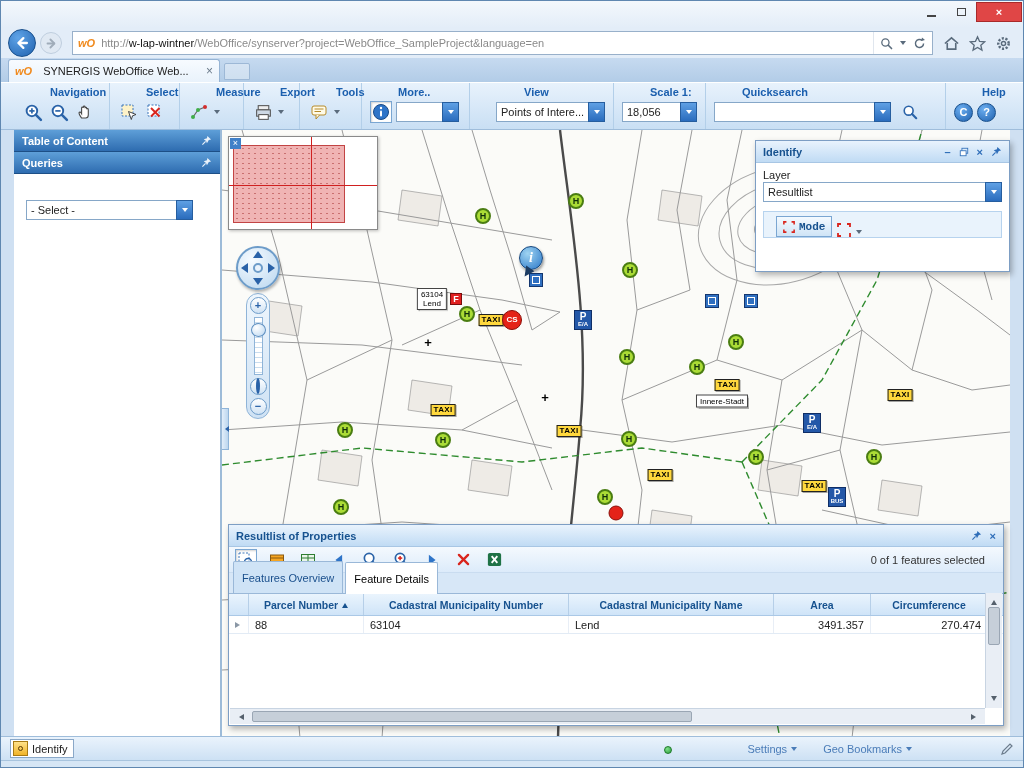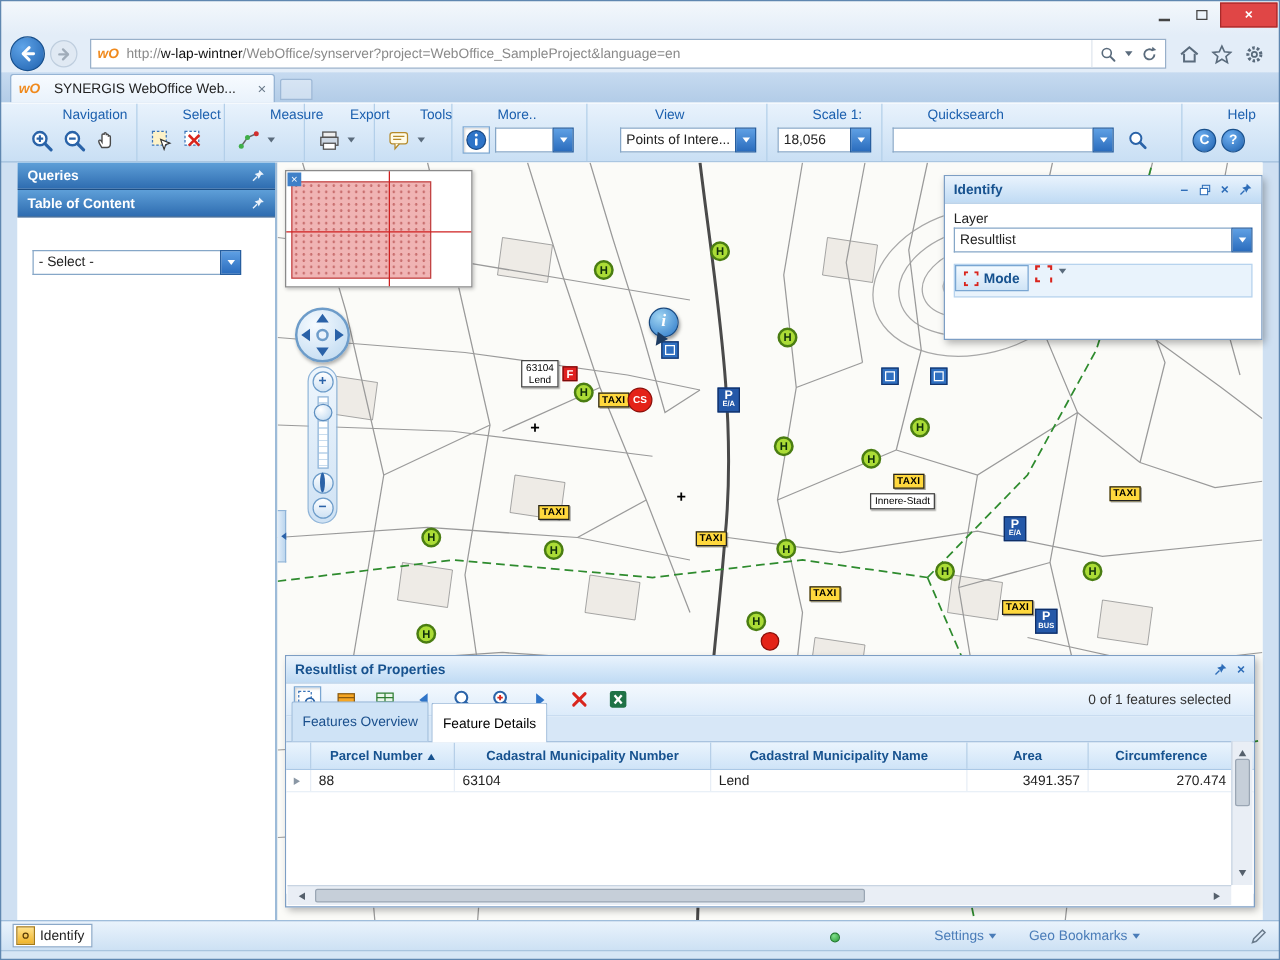--- a/index.html
+++ b/index.html
@@ -37,21 +37,21 @@
     display:flex; align-items:center; padding:0 6px; gap:5px; }
   .tab-title { overflow:hidden; text-overflow:ellipsis; white-space:nowrap; flex:1; color:#222; }
   .tab-close { color:#6a7a8a; font-size:12px; line-height:10px; }
   .newtab { width:26px; height:17px; margin:0 0 2px 4px; background:rgba(255,255,255,.35); border:1px solid #9db8d6; border-radius:2px 2px 0 0; }
 
   
   .toolbar { position:absolute; left:0; top:82px; width:1024px; height:48px;
     background:linear-gradient(#e8f2fc,#c9dff4); border-top:1px solid #fff; border-bottom:1px solid #9fbddb;
     display:flex; padding-left:14px; }
   .tgroup { height:100%; padding:3px 8px 2px 8px; border-right:1px solid #b3cfe9; }
-  .tlabel { color:#1b5fae; font-weight:normal; margin-bottom:2px;padding-left:28px; }
+  .tlabel { color:#1b5fae; font-weight:bold; margin-bottom:2px;padding-left:28px; }
   .ticons { display:flex; align-items:center; gap:4px; height:24px; }
   .tbtn { width:22px; height:22px; display:flex; align-items:center; justify-content:center; border:1px solid transparent; }
   .tbtn.pressed { background:#fff; border:1px solid #7aa6d2; box-shadow:inset 1px 1px 2px rgba(0,0,0,.18); }
   .gap { width:18px; border-right:none; }
 
   .combo { display:flex; align-items:center; }
   .combo-field { background:#fff; border:1px solid #86a7c8; border-right:none; height:20px;
     padding:0 4px; display:flex; align-items:center; overflow:hidden; white-space:nowrap;
     font-family:"Liberation Sans",sans-serif; font-size:11px; color:#222; }
   input.combo-field { outline:none; }
@@ -144,21 +144,21 @@
   
   .panel { position:absolute; background:#fff; border:1px solid #7d9ec4; box-shadow:2px 3px 6px rgba(0,0,0,.3); }
   .ptitle { height:22px; background:linear-gradient(#e9f3fd,#c0dbf4); display:flex; align-items:center;
     padding:0 7px; color:#17528f; font-weight:bold; border-bottom:1px solid #a8c6e4; }
   .pt-icons { margin-left:auto; display:flex; align-items:center; gap:8px; color:#2e6db8; }
   .pt-icons span { display:flex; align-items:center; }
   .identify { left:741px; top:10px; width:255px; height:132px; z-index:5; }
   .id-body { padding:6px 7px; }
   .id-lbl { color:#222; margin-bottom:1px; }
   .mode-box { margin-top:9px; height:27px; background:#e9f3fc; border:1px solid #b7d3ee;
-    display:flex; align-items:flex-start; padding:0 0; gap:5px; }
+    display:flex; align-items:flex-end; padding:0 12px; gap:5px;font-family:Liberation Mono, monospace; }
   .mode-btn { height:21px; background:linear-gradient(#f4faff,#cfe4f6); border:1px solid #7aa6d2;
     display:flex; align-items:center; gap:4px; padding:0 6px; color:#17528f; font-weight:bold; }
 
   .resultlist { left:214px; top:394px; width:776px; height:202px; z-index:6; }
   .rtoolbar { height:26px; background:linear-gradient(#f4f9fe,#dcebfa); border-bottom:1px solid #c9dcf0;
     display:flex; align-items:center; padding:0 6px; gap:9px; }
   .rt-status { margin-left:auto; margin-right:12px; color:#333; }
   .rtabs { height:21px; background:#d7e7f7; display:flex; align-items:flex-end; padding-left:4px; border-bottom:1px solid #9ab8d8; }
   .rtab { height:32px; padding:0 8px; display:flex; align-items:center; border:1px solid #9ab8d8; border-bottom:none;
     background:#cfe3f6; color:#1a4f8c; margin-right:2px; border-radius:2px 2px 0 0; }
@@ -434,30 +434,30 @@
       <span class="helpbtn">C</span>
       <span class="helpbtn">?</span>
     </div>
   </div>
 </div>
 
 <div class="main">
 
   <div class="sidebar">
     <div class="sheader">
-      <span>Queries</span>
+      <span>Table of Content</span>
       <span class="pin">
           <svg width="11" height="11" viewBox="0 0 12 12">
             <path d="M7 1 L11 5 L8.5 5.5 L6.5 9 L5.5 6.5 L3 4.5 L6.5 3.5 Z" fill="currentColor"></path>
             <line x1="5" y1="7" x2="1.5" y2="10.5" stroke="currentColor" stroke-width="1.2"></line>
           </svg>
         </span>
     </div>
     <div class="sheader">
-      <span>Table of Content</span>
+      <span>Queries</span>
       <span class="pin">
           <svg width="11" height="11" viewBox="0 0 12 12">
             <path d="M7 1 L11 5 L8.5 5.5 L6.5 9 L5.5 6.5 L3 4.5 L6.5 3.5 Z" fill="currentColor"></path>
             <line x1="5" y1="7" x2="1.5" y2="10.5" stroke="currentColor" stroke-width="1.2"></line>
           </svg>
         </span>
     </div>
     <div class="queries-area">
       <span class="combo">
         <span class="combo-field" style="width:150px">- Select -</span>

